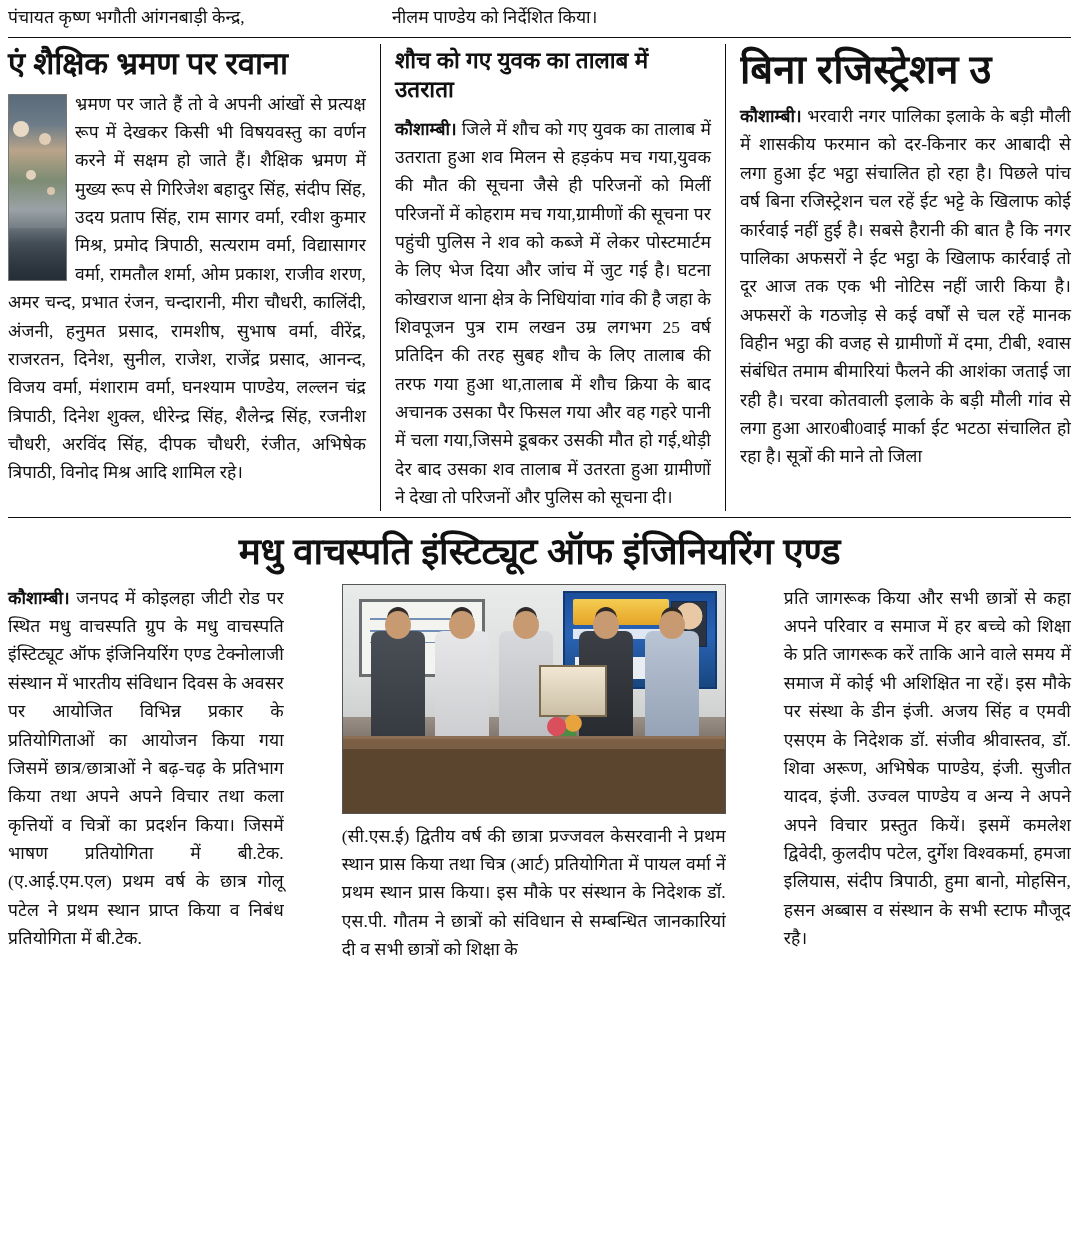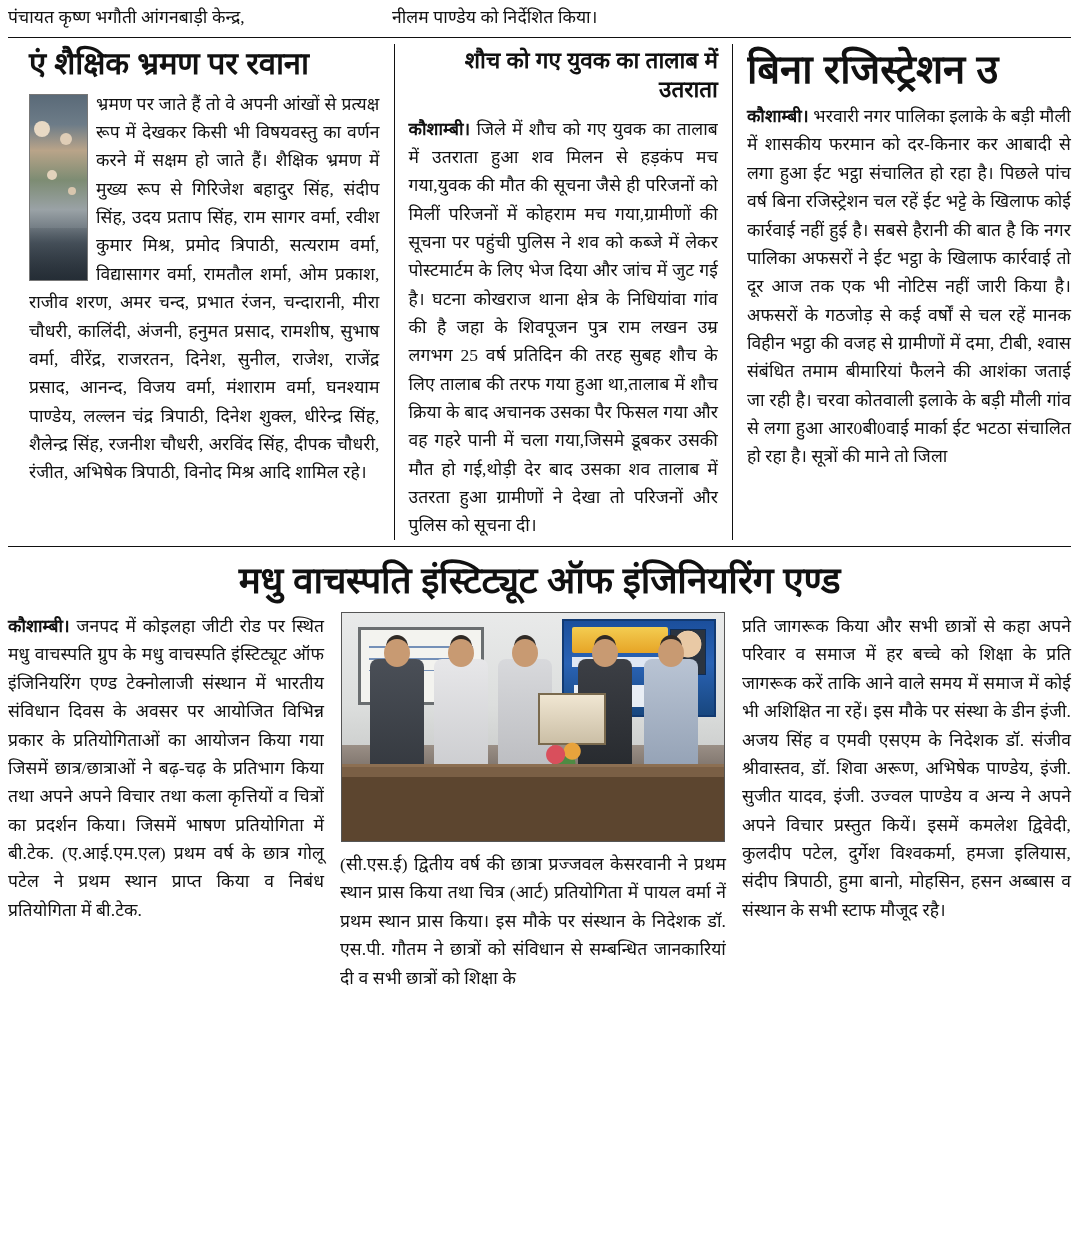--- a/index.html
+++ b/index.html
@@ -47,39 +47,39 @@
 
   
   .band {
     display: flex;
     margin-top: 6px;
   }
   .col {
     box-sizing: border-box;
     position: relative;
   }
-  .col.left   { width: 372px; padding-right: 14px; margin-left: 21px; }
+  .col.left   { width: 372px; padding-right: 14px; }
   .col.mid    { width: 345px; padding: 0 14px; border-left: 1.4px solid #111; }
   .col.right  { width: 346px; padding-left: 14px; border-left: 1.4px solid #111; }
 
   .headline-left {
     font-family: "Liberation Sans", "DejaVu Sans", sans-serif;
     font-weight: bold;
     font-size: 31px;
     line-height: 1.15;
     letter-spacing: -0.2px;
     margin: 2px 0 8px 0;
     white-space: nowrap;
   }
   .headline-mid {
     font-family: "Liberation Sans", "DejaVu Sans", sans-serif;
     font-weight: bold;
     font-size: 22.5px;
     line-height: 1.3;
-    text-align: right;
+    text-align: left;
     margin: 2px 0 10px 0;
   }
   .headline-right {
     font-family: "Liberation Sans", "DejaVu Sans", sans-serif;
     font-weight: bold;
     font-size: 40px;
     line-height: 1.15;
     margin: 2px 0 10px 0;
     white-space: nowrap;
     overflow: hidden;
@@ -133,20 +133,21 @@
     line-height: 1.28;
     text-align: center;
     margin: 10px 0 6px 0;
     letter-spacing: -0.3px;
   }
 
   
   .band2 {
     display: flex;
     margin-top: 8px;
+    gap: 42px;
   }
   .col2 { box-sizing: border-box; }
   .col2.l { width: 330px; padding-right: 14px; }
   .col2.m { width: 390px; padding: 0 2px; }
   .col2.r { width: 343px; padding-left: 14px; }
 
   .photo-main {
     width: 382px;
     height: 228px;
     border: 1px solid #555;

